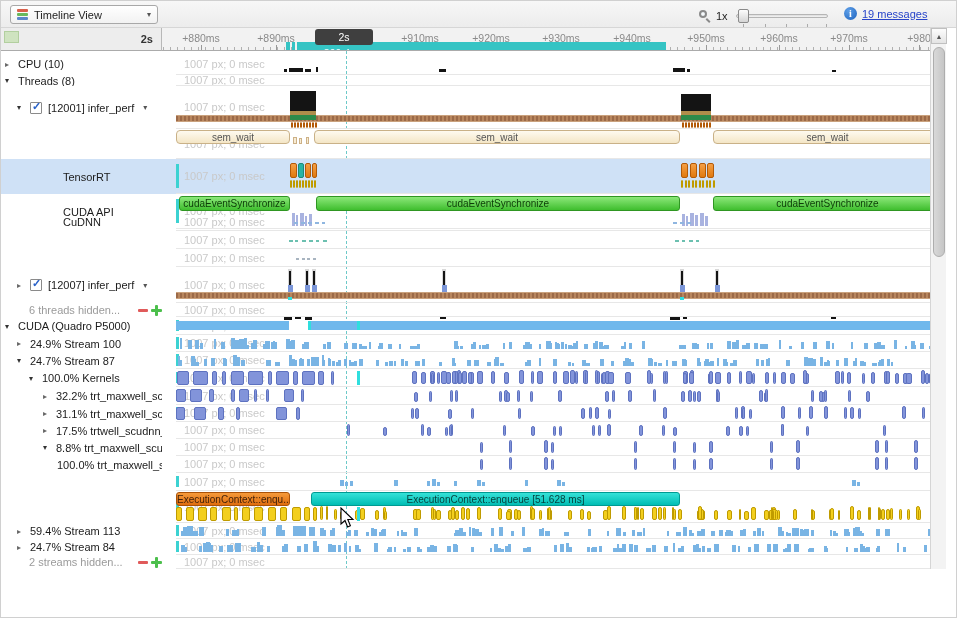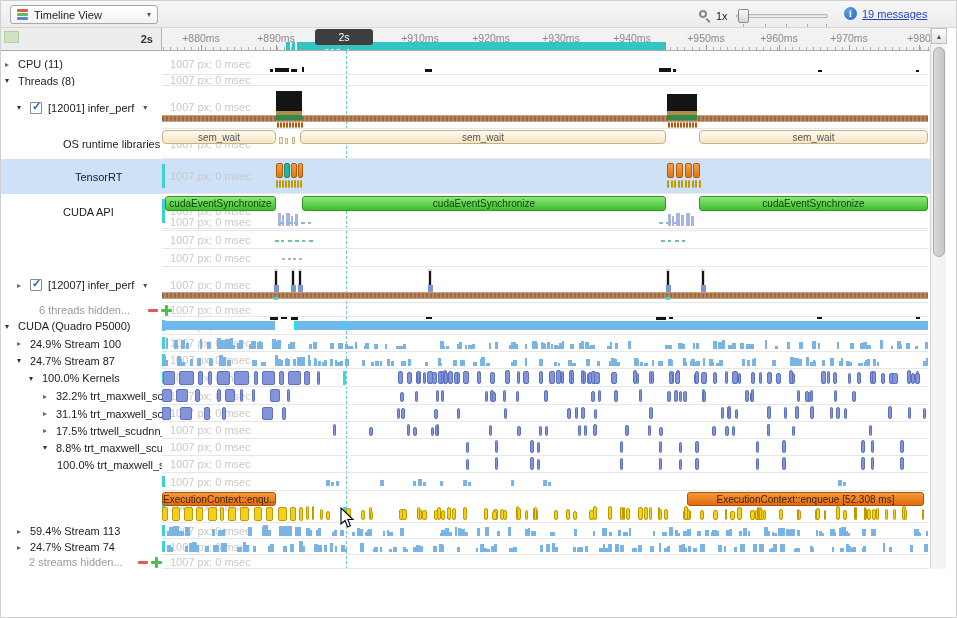--- a/index.html
+++ b/index.html
@@ -31,21 +31,21 @@
   #ruler{position:absolute;left:161px;top:27px;width:768px;height:23px;background:#f2f2f2;border-bottom:1px solid #ababab;overflow:hidden;}
   .rlabel{position:absolute;top:4px;font-size:10.5px;color:#8a8a8a;transform:translateX(-50%);white-space:nowrap;}
   .rtick{position:absolute;bottom:0;width:1px;background:#b0b0b0;}
   #rulersel{position:absolute;bottom:0;height:8px;background:#35c4c4;}
   .rpresel{position:absolute;bottom:0;height:8px;background:#35c4c4;}
   #flag{position:absolute;top:1px;height:16px;background:#3f3f3f;border-radius:3px;color:#fff;font-size:10.5px;text-align:center;line-height:16px;z-index:6;padding:0 4px;}
   
   #content{position:absolute;left:0;top:50px;width:929px;height:568px;background:#fff;overflow:hidden;}
   .row{position:absolute;left:0;width:929px;}
   .row.hl{background:#cfe1f6;}
-  .row .tl{position:absolute;left:161px;top:0;width:766px;height:100%;border-bottom:1px solid #e7e7e7;overflow:hidden;}
+  .row .tl{position:absolute;left:175px;top:0;width:766px;height:100%;border-bottom:1px solid #e7e7e7;overflow:hidden;}
   .row .sb{position:absolute;left:0;top:0;width:161px;height:100%;display:flex;align-items:center;font-size:11px;color:#1b1b1b;white-space:nowrap;overflow:hidden;}
   .sb .exp{font-size:8px;color:#666;margin-right:5px;width:8px;flex:none;}
   .sb .exp.d{color:#333;}
   .sb .cbx{width:12px;height:12px;border:1px solid #8a8a8a;background:#fff;border-radius:1px;margin-right:6px;flex:none;position:relative;}
   .sb .cbx i{position:absolute;left:1px;top:-3px;font-style:normal;color:#2a62c8;font-size:11px;font-weight:bold;}
   .sb .dd{font-size:8px;color:#555;margin-left:9px;}
   .sb .gray{color:#9b9b9b;}
   .sb .ic-minus{display:inline-block;width:10px;height:3px;background:#e05a5a;border-radius:1px;margin-left:4px;flex:none;}
   .sb .ic-plus{position:relative;display:inline-block;width:11px;height:11px;margin-left:3px;flex:none;}
   .sb .ic-plus::before{content:"";position:absolute;left:0;top:4px;width:11px;height:3px;background:#4cbf4c;border-radius:1px;}
@@ -260,21 +260,21 @@
       <div class="rpresel" style="left: 124px; width: 4px;"></div>
       <div class="rpresel" style="left: 130px; width: 3px;"></div>
       <div id="flag" style="left: 153px; width: 58px;">2s 899.4ms</div>
     </div>
 
   <div id="content">
       <div style="position: absolute; left: 345px; top: 0px; height: 518px; width: 0px; border-left: 1px dashed rgb(61, 184, 184); opacity: 0.75;"></div>
       <div class="row" style="top: 2px; height: 22px;">
         <div class="sb" style="padding-left: 4px;">
           <span class="exp">▸</span>
-          <span>CPU (11)</span>
+          <span>CPU (10)</span>
         </div>
         <div class="tl">
           <div class="meas">1007 px; 0 msec</div>
           <div class="mark m-black" style="left: 108px; bottom: 2px; width: 3px; height: 3px;"></div>
           <div class="mark m-black" style="left: 113px; bottom: 2px; width: 14px; height: 4px;"></div>
           <div class="mark m-black" style="left: 129px; bottom: 2px; width: 6px; height: 3px;"></div>
           <div class="mark m-black" style="left: 140px; bottom: 2px; width: 2px; height: 5px;"></div>
           <div class="mark m-black" style="left: 263px; bottom: 2px; width: 7px; height: 3px;"></div>
           <div class="mark m-black" style="left: 497px; bottom: 2px; width: 12px; height: 4px;"></div>
           <div class="mark m-black" style="left: 511px; bottom: 2px; width: 3px; height: 3px;"></div>
@@ -324,35 +324,32 @@
           <div class="mark m-orange" style="left: 515px; top: 36px; width: 2px; height: 6px;"></div>
           <div class="mark m-orange" style="left: 518px; top: 36px; width: 2px; height: 6px;"></div>
           <div class="mark m-orange" style="left: 521px; top: 36px; width: 2px; height: 6px;"></div>
           <div class="mark m-orange" style="left: 524px; top: 36px; width: 2px; height: 6px;"></div>
           <div class="mark m-orange" style="left: 527px; top: 36px; width: 2px; height: 6px;"></div>
           <div class="mark m-orange" style="left: 530px; top: 36px; width: 2px; height: 6px;"></div>
           <div class="mark m-orange" style="left: 533px; top: 36px; width: 2px; height: 6px;"></div>
         </div>
       </div>
       <div class="row" style="top: 78px; height: 30px;">
-        <div class="sb" style="padding-left: 62px;">
-          <span>OS runtime libraries</span>
-        </div>
         <div class="tl">
           <div class="meas">1007 px; 0 msec</div>
           <div class="evbar bar-sem" style="left: 0px; top: 1px; width: 114px; height: 14px;">sem_wait</div>
           <div class="evbar bar-sem" style="left: 138px; top: 1px; width: 366px; height: 14px;">sem_wait</div>
           <div class="evbar bar-sem" style="left: 537px; top: 1px; width: 229px; height: 14px;">sem_wait</div>
           <div class="mark m-cream" style="left: 117px; bottom: 14px; width: 4px; height: 7px;"></div>
           <div class="mark m-cream" style="left: 123px; bottom: 14px; width: 3px; height: 6px;"></div>
           <div class="mark m-cream" style="left: 130px; bottom: 14px; width: 3px; height: 7px;"></div>
         </div>
       </div>
       <div class="row hl" style="top: 108px; height: 35px;">
-        <div class="sb" style="padding-left: 62px; margin-left: 12px;">
+        <div class="sb" style="padding-left: 62px;">
           <span>TensorRT</span>
         </div>
         <div class="tl">
           <div class="meas">1007 px; 0 msec</div>
           <div class="ltick"></div>
           <div class="mark m-orange" style="left: 114px; top: 4px; width: 7px; height: 15px;"></div>
           <div class="mark m-teal" style="left: 122px; top: 4px; width: 6px; height: 15px;"></div>
           <div class="mark m-orange" style="left: 129px; top: 4px; width: 6px; height: 15px;"></div>
           <div class="mark m-orange" style="left: 136px; top: 4px; width: 5px; height: 15px;"></div>
           <div class="mark m-orange" style="left: 505px; top: 4px; width: 7px; height: 15px;"></div>
@@ -397,20 +394,23 @@
           <div class="mark m-lav" style="left: 133px; bottom: 2px; width: 3px; height: 12px;"></div>
           <div class="mark m-lav" style="left: 506px; bottom: 2px; width: 3px; height: 12px;"></div>
           <div class="mark m-lav" style="left: 510px; bottom: 2px; width: 2px; height: 10px;"></div>
           <div class="mark m-lav" style="left: 514px; bottom: 2px; width: 4px; height: 13px;"></div>
           <div class="mark m-lav" style="left: 519px; bottom: 2px; width: 3px; height: 11px;"></div>
           <div class="mark m-lav" style="left: 524px; bottom: 2px; width: 4px; height: 13px;"></div>
           <div class="mark m-lav" style="left: 529px; bottom: 2px; width: 3px; height: 10px;"></div>
         </div>
       </div>
       <div class="row" style="top: 162px; height: 18px;">
+        <div class="sb" style="padding-left: 62px;">
+          <span>CuDNN</span>
+        </div>
         <div class="tl">
           <div class="meas">1007 px; 0 msec</div>
           <div class="mark m-dot" style="left: 118px; bottom: 6px; width: 4px; height: 2px;"></div>
           <div class="mark m-dot" style="left: 125px; bottom: 6px; width: 4px; height: 2px;"></div>
           <div class="mark m-dot" style="left: 132px; bottom: 6px; width: 4px; height: 2px;"></div>
           <div class="mark m-dot" style="left: 139px; bottom: 6px; width: 4px; height: 2px;"></div>
           <div class="mark m-dot" style="left: 146px; bottom: 6px; width: 3px; height: 2px;"></div>
           <div class="mark m-dot" style="left: 497px; bottom: 6px; width: 4px; height: 2px;"></div>
           <div class="mark m-dot" style="left: 504px; bottom: 6px; width: 4px; height: 2px;"></div>
           <div class="mark m-dot" style="left: 511px; bottom: 6px; width: 4px; height: 2px;"></div>
@@ -468,21 +468,21 @@
           <div class="mark m-bluesq" style="left: 129px; width: 5px; top: 18px; height: 7px;"></div>
           <div class="mark m-bluesq" style="left: 136px; width: 5px; top: 18px; height: 7px;"></div>
           <div class="mark m-bluesq" style="left: 266px; width: 5px; top: 18px; height: 7px;"></div>
           <div class="mark m-bluesq" style="left: 504px; width: 5px; top: 18px; height: 7px;"></div>
           <div class="mark m-bluesq" style="left: 539px; width: 5px; top: 18px; height: 7px;"></div>
           <div class="mark m-cyan" style="left: 112px; width: 4px; top: 30px; height: 3px;"></div>
           <div class="mark m-cyan" style="left: 504px; width: 4px; top: 30px; height: 3px;"></div>
         </div>
       </div>
       <div class="row" style="top: 252px; height: 14px;">
-        <div class="sb pad" style="padding-left: 28px; margin-left: 10px;">
+        <div class="sb pad" style="padding-left: 28px;">
           <span class="gray">6 threads hidden...</span>
           <span class="ic-minus auto" style="margin-left: auto;"></span>
           <span class="ic-plus"></span>
         </div>
         <div class="tl">
           <div class="meas">1007 px; 0 msec</div>
         </div>
       </div>
       <div class="row" style="top: 266px; height: 18px;">
         <div class="sb" style="padding-left: 4px;">
@@ -1041,21 +1041,21 @@
           <div class="mark m-blue" style="left: 386px; bottom: 4px; width: 3px; height: 4px;"></div>
           <div class="mark m-blue" style="left: 676px; bottom: 4px; width: 4px; height: 6px;"></div>
           <div class="mark m-blue" style="left: 681px; bottom: 4px; width: 3px; height: 4px;"></div>
         </div>
       </div>
       <div class="row" style="top: 440px; height: 32px;">
         <div class="tl">
           <div class="meas">1007 px; 0 msec</div>
           <div class="ltick"></div>
           <div class="evbar bar-or" style="left: 0px; top: 1px; width: 114px; height: 14px;">ExecutionContext::enqu...</div>
-          <div class="evbar bar-or" style="left: 525px; top: 1px; width: 237px; height: 14px;">ExecutionContext::enqueue [52.308 ms]</div>
+          <div class="evbar bar-cy" style="left: 135px; top: 1px; width: 369px; height: 14px;">ExecutionContext::enqueue [51.628 ms]</div>
           <div class="mark m-yel" style="left: 0px; width: 6px; top: 16px; height: 14px;"></div>
           <div class="mark m-yel" style="left: 10px; width: 8px; top: 16px; height: 14px;"></div>
           <div class="mark m-yel" style="left: 22px; width: 9px; top: 16px; height: 14px;"></div>
           <div class="mark m-yel" style="left: 34px; width: 7px; top: 16px; height: 14px;"></div>
           <div class="mark m-yel" style="left: 46px; width: 9px; top: 16px; height: 14px;"></div>
           <div class="mark m-yel" style="left: 58px; width: 4px; top: 16px; height: 14px;"></div>
           <div class="mark m-yel" style="left: 66px; width: 8px; top: 16px; height: 14px;"></div>
           <div class="mark m-yel" style="left: 78px; width: 9px; top: 16px; height: 14px;"></div>
           <div class="mark m-yel" style="left: 92px; width: 8px; top: 16px; height: 14px;"></div>
           <div class="mark m-yel" style="left: 104px; width: 7px; top: 16px; height: 14px;"></div>
@@ -1275,21 +1275,21 @@
           <div class="mark m-blue" style="left: 618.8px; bottom: 2px; width: 4.6px; height: 7.7px;"></div>
           <div class="mark m-blue" style="left: 154px; bottom: 2px; width: 3.4px; height: 5.9px;"></div>
           <div class="mark m-blue" style="left: 563.5px; bottom: 2px; width: 2.5px; height: 3.6px;"></div>
           <div class="mark m-blue" style="left: 314.8px; bottom: 2px; width: 3.7px; height: 7.7px;"></div>
           <div class="mark m-blue" style="left: 685.6px; bottom: 2px; width: 2.7px; height: 3.1px;"></div>
         </div>
       </div>
       <div class="row" style="top: 488px; height: 16px;">
         <div class="sb" style="padding-left: 16px;">
           <span class="exp">▸</span>
-          <span>24.7% Stream 74</span>
+          <span>24.7% Stream 84</span>
         </div>
         <div class="tl">
           <div class="meas">1007 px; 0 msec</div>
           <div class="ltick"></div>
           <div class="mark m-blue" style="left: 127.7px; bottom: 2px; width: 4px; height: 8.4px;"></div>
           <div class="mark m-blue" style="left: 81.2px; bottom: 2px; width: 5.4px; height: 7.4px;"></div>
           <div class="mark m-blue" style="left: 137.1px; bottom: 2px; width: 3.8px; height: 4.4px;"></div>
           <div class="mark m-blue" style="left: 106.4px; bottom: 2px; width: 5.3px; height: 6.3px;"></div>
           <div class="mark m-blue" style="left: 51.2px; bottom: 2px; width: 5.8px; height: 6.8px;"></div>
           <div class="mark m-blue" style="left: 31.9px; bottom: 2px; width: 3.1px; height: 9px;"></div>

